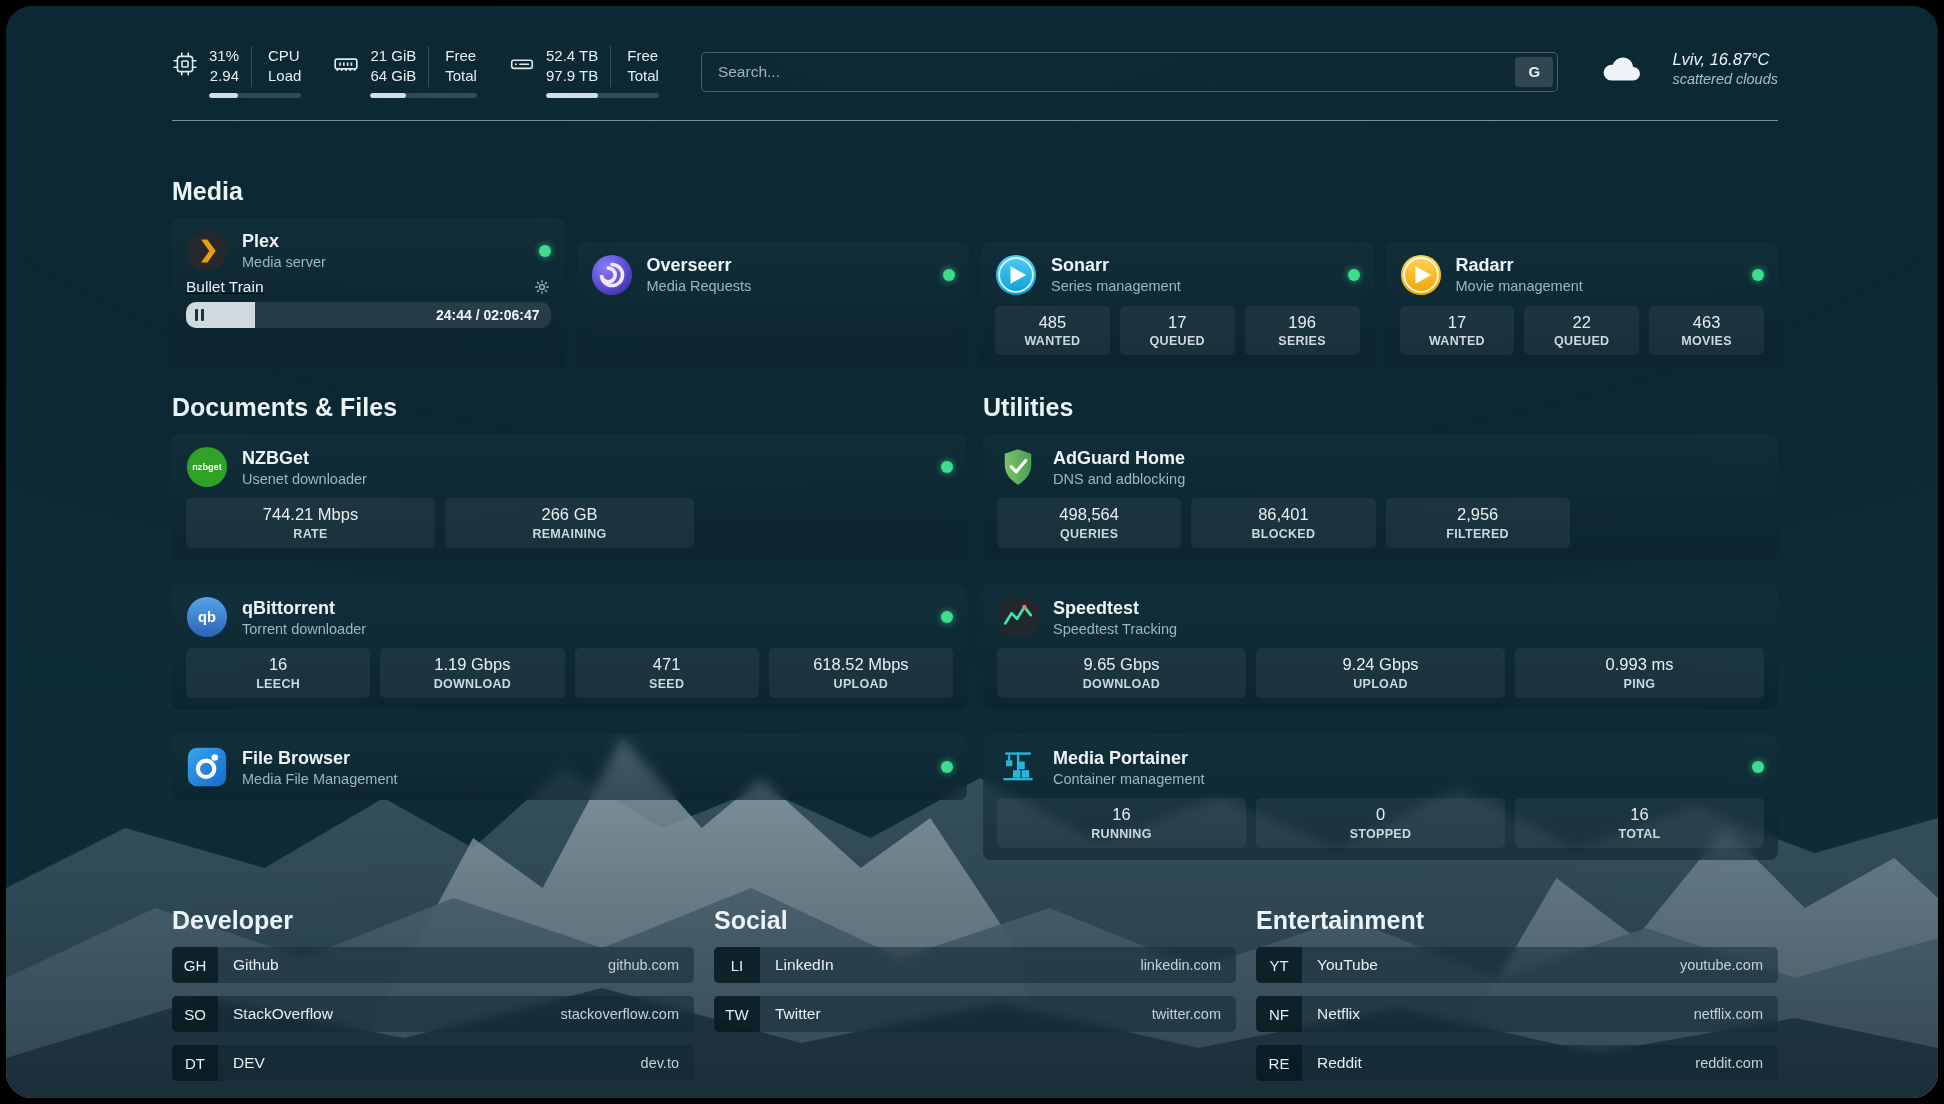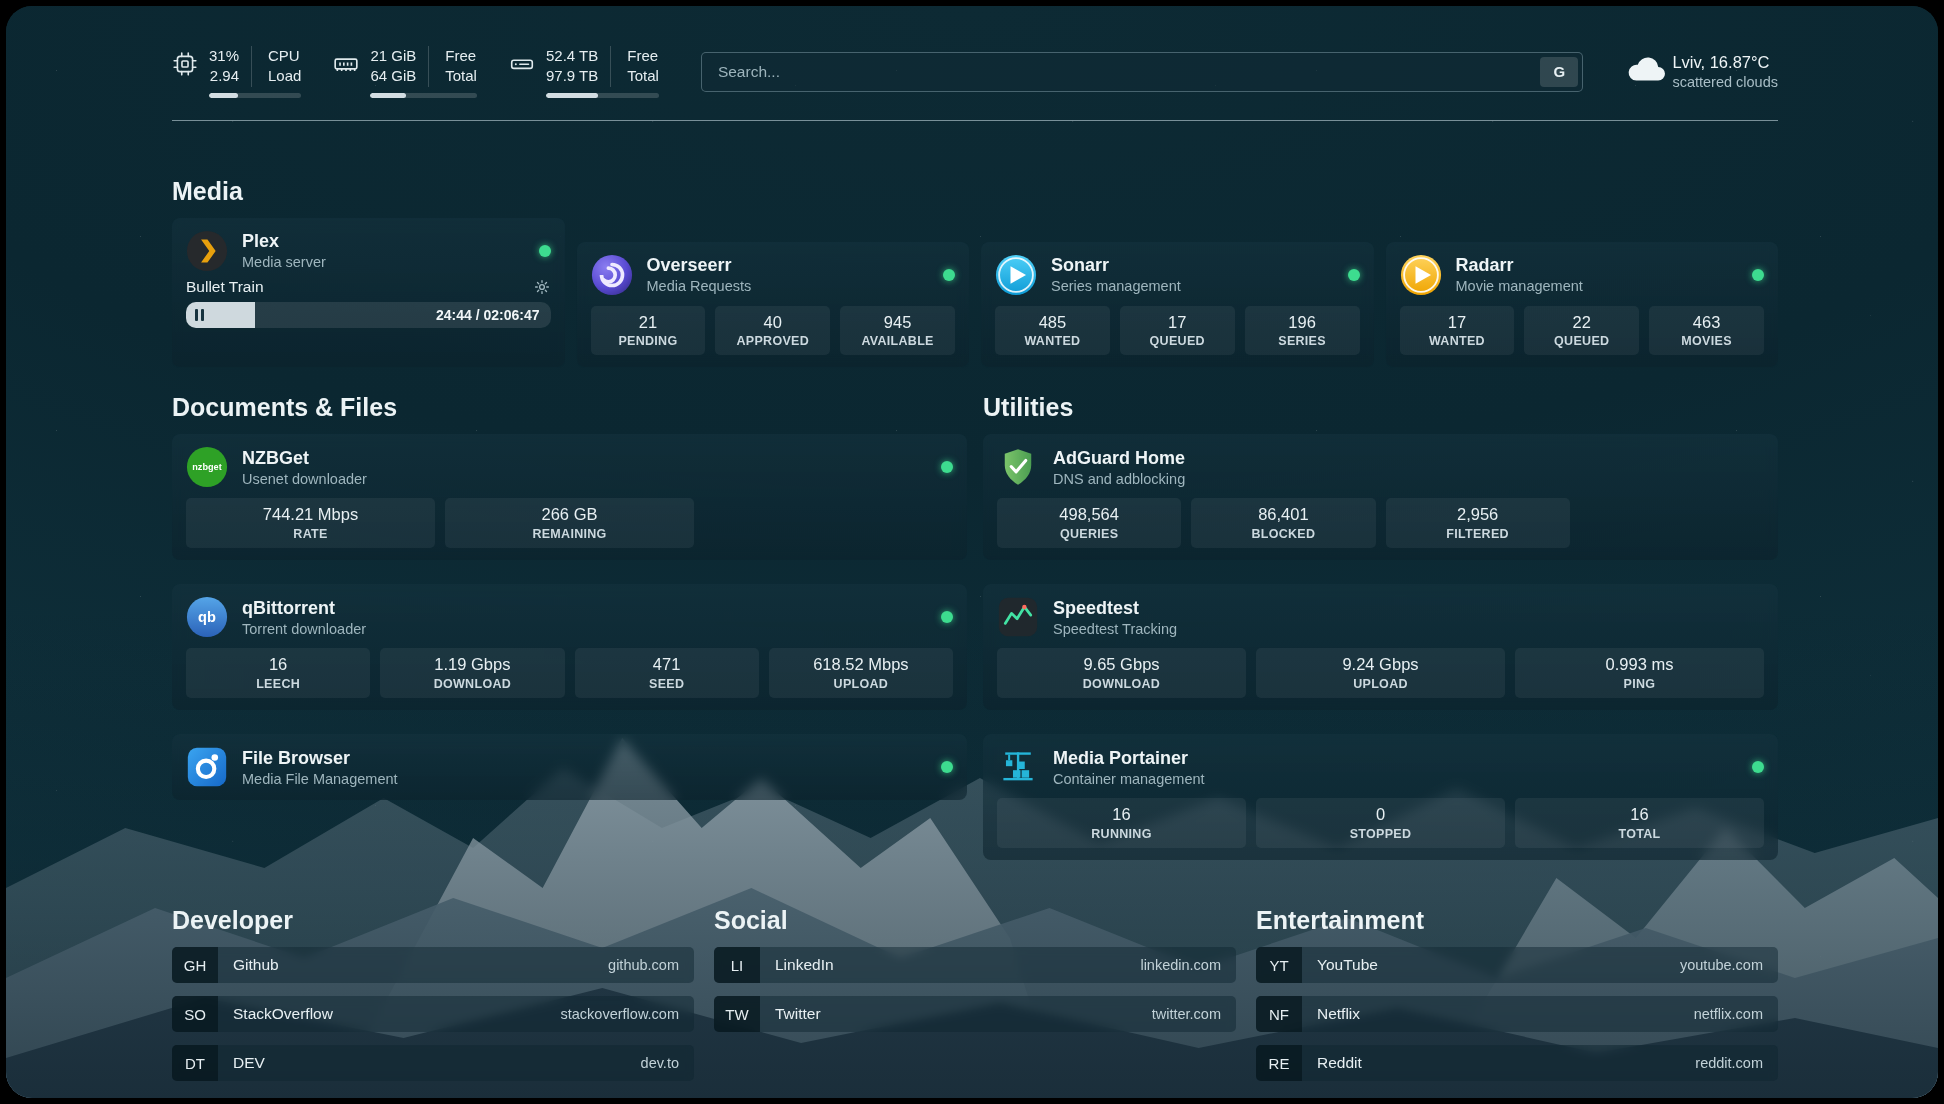--- a/index.html
+++ b/index.html
@@ -36,21 +36,21 @@
   .sys-bar { margin-top:6px; height:5px; width:100%; background:rgba(255,255,255,.16); border-radius:3px; overflow:hidden; }
   .sys-bar .fill { height:100%; background:#d3dde2; border-radius:3px; }
 
   .searchbar { flex:1; position:relative; }
   .searchbar input { width:100%; height:40px; background:rgba(16,42,53,.55); border:1px solid rgba(165,195,205,.38);
     border-radius:5px; color:#e8f0f3; font-size:15.5px; padding:0 58px 0 16px; outline:none; font-family:"Liberation Sans",sans-serif; }
   .searchbar input::placeholder { color:#9db4bc; }
   .search-btn { position:absolute; right:5px; top:5px; bottom:5px; width:38px; border:none; border-radius:4px;
     background:rgba(255,255,255,.14); color:#e8f0f3; font-size:15px; font-weight:bold; cursor:pointer; }
 
-  .weather { display:flex; align-items:center; gap:5px; }
+  .weather { display:flex; align-items:flex-start; gap:30px;font-style:italic; }
   .weather-text { line-height:1.3; }
   .weather-loc { font-size:16.5px; color:#eef4f6; }
   .weather-cond { font-size:14.5px; color:#a9bec6; }
 
   .divider { margin-top:22px; border:none; border-top:1.5px solid rgba(212,230,236,.55); }
 
   
   .section-title { font-size:25px; font-weight:700; color:#ecf3f5; margin-bottom:12px; }
   .media-section { margin-top:56px; }
   .media-grid { display:grid; grid-template-columns:repeat(4,1fr); gap:12px; }
@@ -70,21 +70,21 @@
 
   .stats { display:grid; gap:10px; margin-top:10px; }
   .stats-3 { grid-template-columns:repeat(3,1fr); }
   .stats-4 { grid-template-columns:repeat(4,1fr); }
   .stat { background:rgba(255,255,255,.06); border-radius:5px; padding:7px 4px; text-align:center; }
   .stat .v { font-size:16.5px; color:#e8f0f3; line-height:1.15; }
   .stat .l { font-size:12.5px; font-weight:700; color:#ccd9df; letter-spacing:.3px; margin-top:3px; }
 
   
   .np { margin-top:6px; }
-  .np-top { display:flex; align-items:center; justify-content:space-between; }
+  .np-top { display:flex; align-items:center; justify-content:space-between;text-decoration:underline; }
   .np-title { font-size:15.5px; color:#e8f0f3; }
   .gear { cursor:pointer; display:flex; }
   .np-bar { margin-top:6px; height:26px; border-radius:10px; background:rgba(255,255,255,.10); position:relative; overflow:hidden;
     display:flex; align-items:center; }
   .np-fill { position:absolute; left:0; top:0; bottom:0; background:#cfd9de; border-radius:4px 0 0 4px; }
   .pause { position:relative; margin-left:9px; display:flex; gap:3px; }
   .pause i { display:block; width:3px; height:12px; background:#17333f; border-radius:1px; }
   .np-time { position:relative; margin-left:auto; margin-right:11px; font-size:14px; font-weight:700; color:#f1f6f8; }
 
   
@@ -264,34 +264,20 @@
                 <circle cx="23" cy="23" r="22" fill="url(#ovg)"></circle>
                 <path d="M23 11.5 A11.5 11.5 0 1 1 11.5 23 A7.5 7.5 0 1 0 19 15.5" stroke="#efeaff" stroke-width="4" fill="none" stroke-linecap="round"></path>
               </svg>
             </span>
             <div class="svc-text">
               <div class="svc-name">Overseerr</div>
               <div class="svc-desc">Media Requests</div>
             </div>
             <span class="dot"></span>
           </div>
-          <div class="stats stats-3">
-            <div class="stat">
-                <div class="v">21</div>
-                <div class="l">PENDING</div>
-              </div>
-            <div class="stat">
-                <div class="v">40</div>
-                <div class="l">APPROVED</div>
-              </div>
-            <div class="stat">
-                <div class="v">945</div>
-                <div class="l">AVAILABLE</div>
-              </div>
-          </div>
         </div>
 
         <div class="card">
           <div class="card-head">
             <span class="svc-icon">
               <svg viewBox="0 0 46 46">
                 <defs>
                     <linearGradient id="sng" x1="0" y1="0" x2="0" y2="1">
                       <stop offset="0%" stop-color="#4fd0f8"></stop>
                       <stop offset="100%" stop-color="#0d9bd6"></stop>

